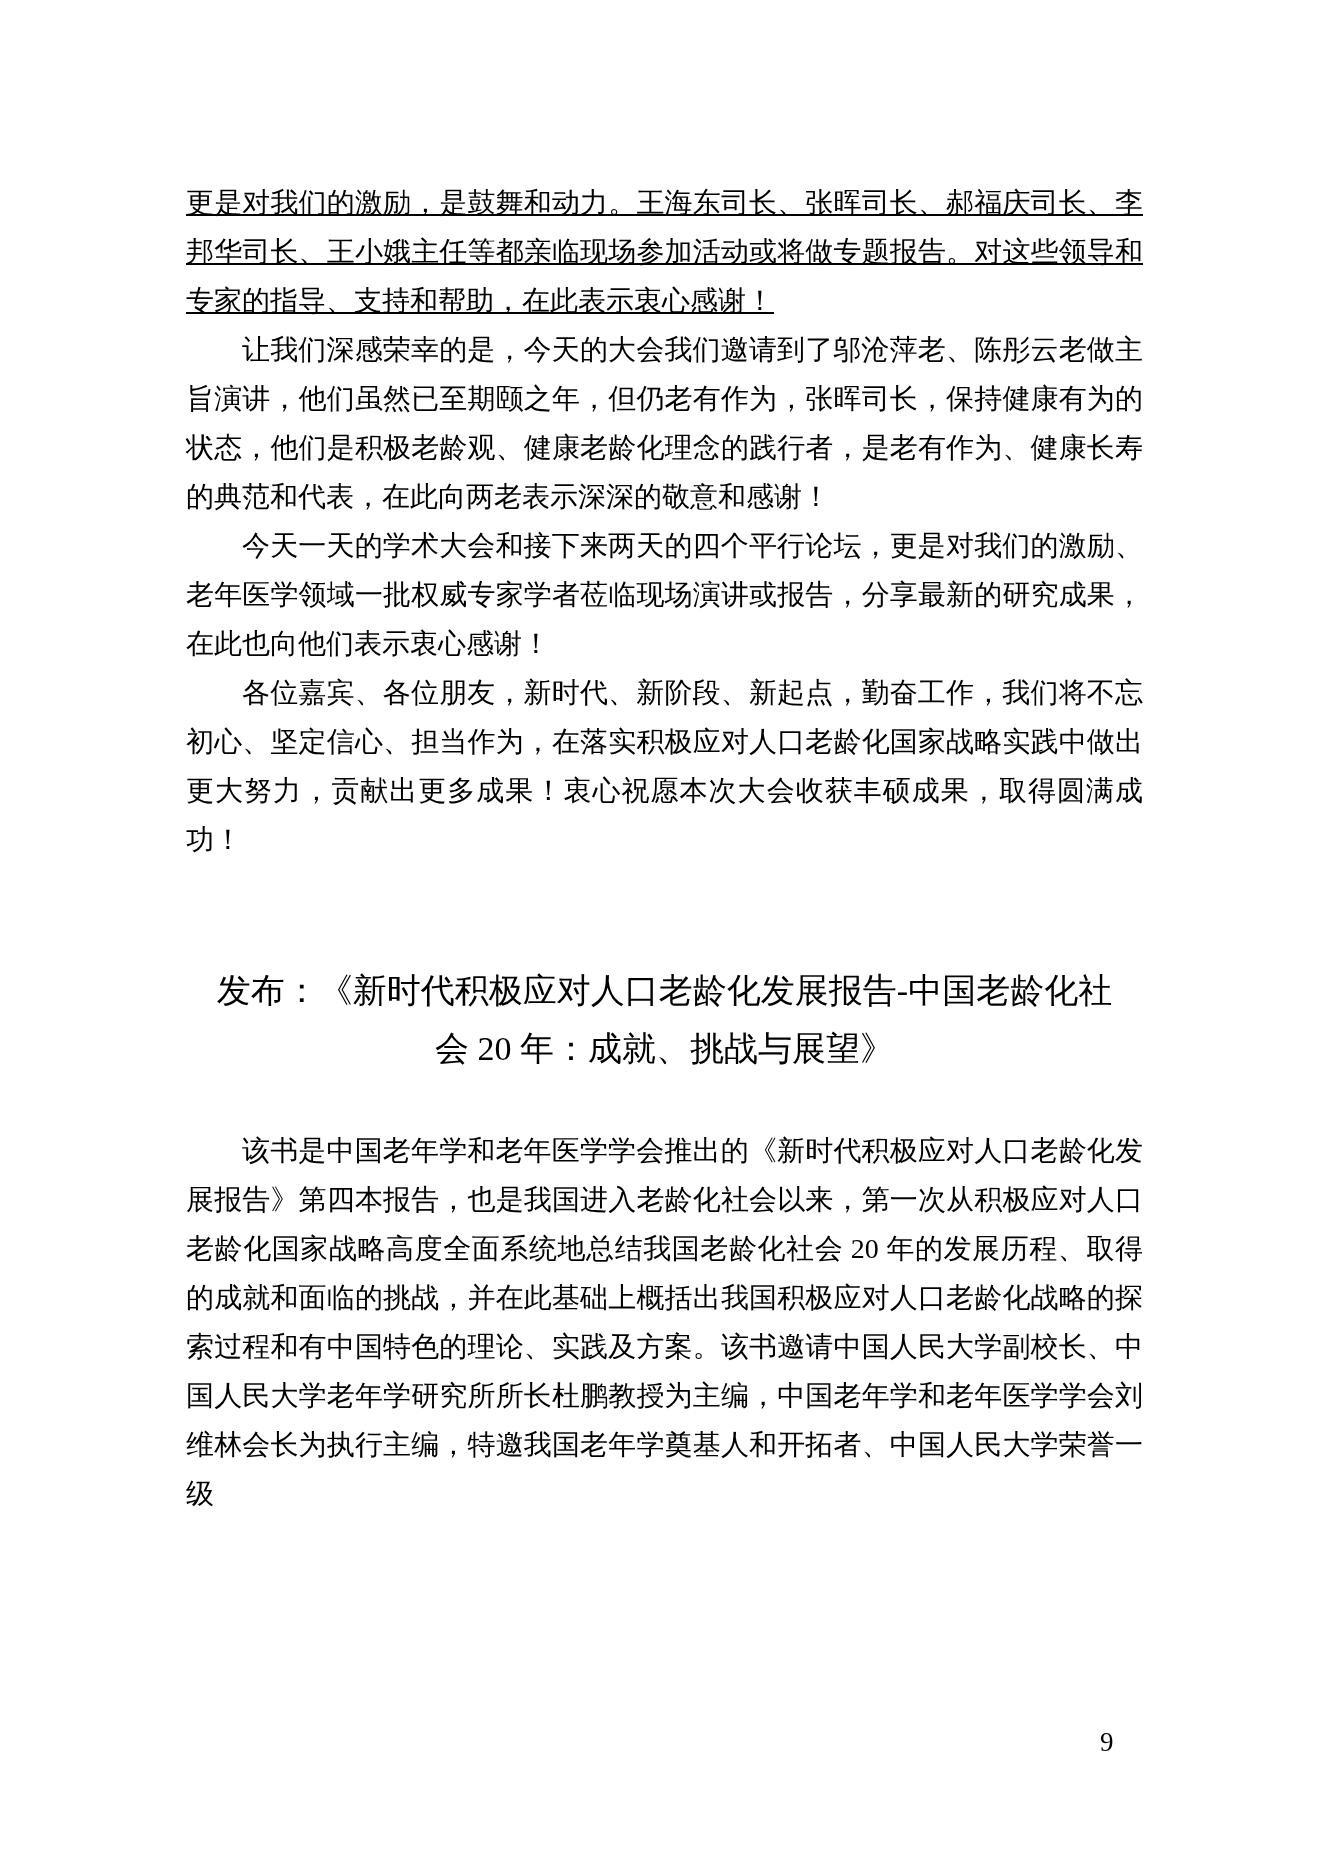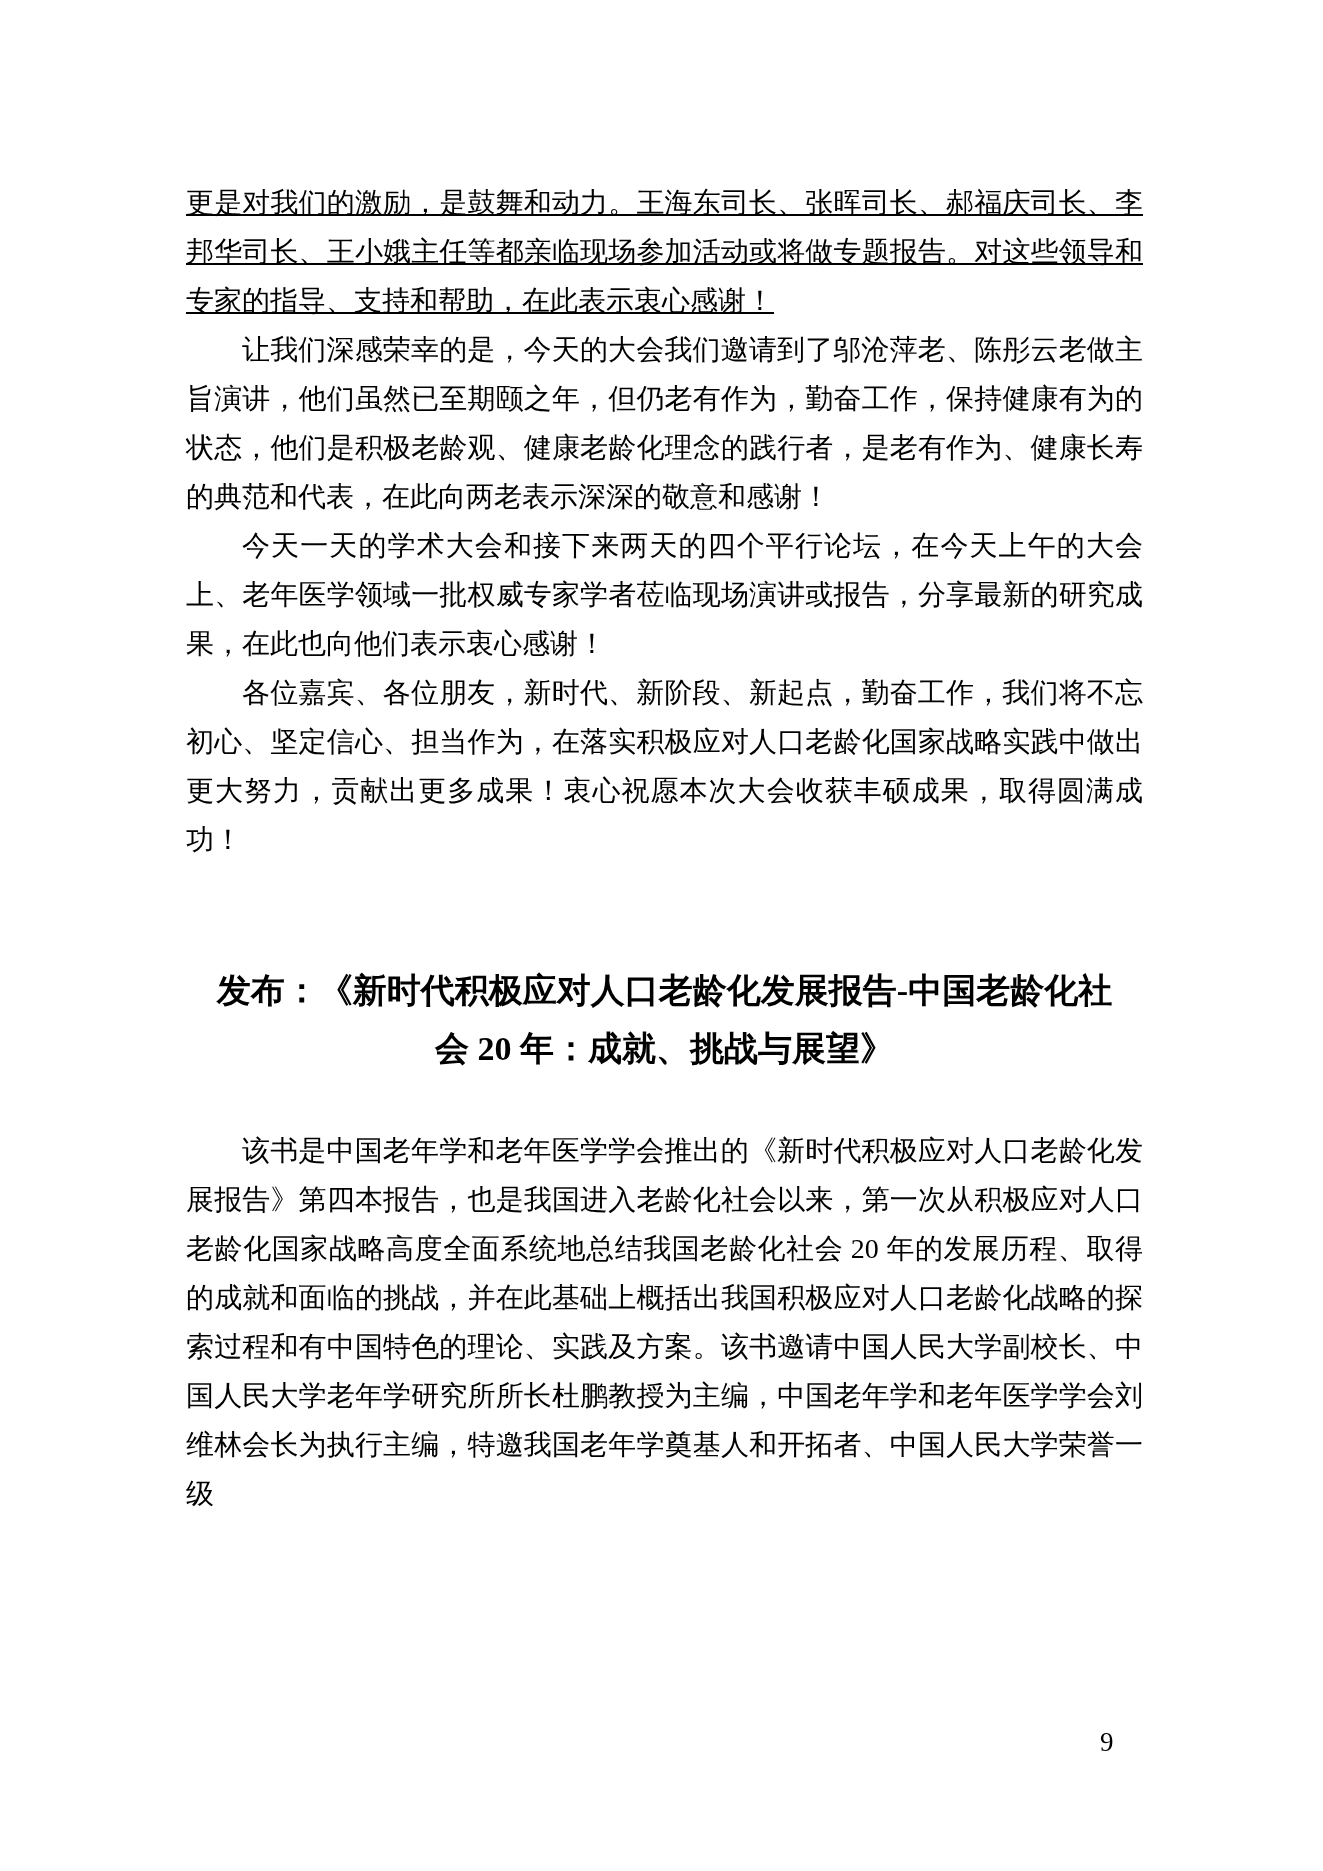--- a/index.html
+++ b/index.html
@@ -29,43 +29,43 @@
     text-align: justify;
     text-indent: 2em;
   }
   .para.no-indent {
     text-indent: 0;
     text-decoration: underline;
   }
   .heading {
     margin: 98px 0 48px 0;
     font-size: 34px;
-    font-weight: bold;
+    font-weight: normal;
     line-height: 58px;
     text-align: center;
   }
   .heading-line {
     display: block;
   }
   .page-number {
     position: absolute;
     top: 1724px;
     left: 1100px;
     font-size: 27px;
     line-height: 36px;
   }
 </style>
 </head>
 <body>
 
 <div class="page">
   <div class="content">
     <p class="para no-indent">更是对我们的激励，是鼓舞和动力。王海东司长、张晖司长、郝福庆司长、李邦华司长、王小娥主任等都亲临现场参加活动或将做专题报告。对这些领导和专家的指导、支持和帮助，在此表示衷心感谢！</p>
-    <p class="para">让我们深感荣幸的是，今天的大会我们邀请到了邬沧萍老、陈彤云老做主旨演讲，他们虽然已至期颐之年，但仍老有作为，勤奋工作，保持健康有为的状态，他们是积极老龄观、健康老龄化理念的践行者，是老有作为、健康长寿的典范和代表，在此向两老表示深深的敬意和感谢！</p>
-    <p class="para">今天一天的学术大会和接下来两天的四个平行论坛，在今天上午的大会上、老年医学领域一批权威专家学者莅临现场演讲或报告，分享最新的研究成果，在此也向他们表示衷心感谢！</p>
+    <p class="para">让我们深感荣幸的是，今天的大会我们邀请到了邬沧萍老、陈彤云老做主旨演讲，他们虽然已至期颐之年，但仍老有作为，张晖司长，保持健康有为的状态，他们是积极老龄观、健康老龄化理念的践行者，是老有作为、健康长寿的典范和代表，在此向两老表示深深的敬意和感谢！</p>
+    <p class="para">今天一天的学术大会和接下来两天的四个平行论坛，更是对我们的激励、老年医学领域一批权威专家学者莅临现场演讲或报告，分享最新的研究成果，在此也向他们表示衷心感谢！</p>
     <p class="para">各位嘉宾、各位朋友，新时代、新阶段、新起点，勤奋工作，我们将不忘初心、坚定信心、担当作为，在落实积极应对人口老龄化国家战略实践中做出更大努力，贡献出更多成果！衷心祝愿本次大会收获丰硕成果，取得圆满成功！</p>
 
     <h1 class="heading">
       <span class="heading-line">发布：《新时代积极应对人口老龄化发展报告-中国老龄化社</span>
       <span class="heading-line">会 20 年：成就、挑战与展望》</span>
     </h1>
 
     <p class="para">该书是中国老年学和老年医学学会推出的《新时代积极应对人口老龄化发展报告》第四本报告，也是我国进入老龄化社会以来，第一次从积极应对人口老龄化国家战略高度全面系统地总结我国老龄化社会 20 年的发展历程、取得的成就和面临的挑战，并在此基础上概括出我国积极应对人口老龄化战略的探索过程和有中国特色的理论、实践及方案。该书邀请中国人民大学副校长、中国人民大学老年学研究所所长杜鹏教授为主编，中国老年学和老年医学学会刘维林会长为执行主编，特邀我国老年学奠基人和开拓者、中国人民大学荣誉一级</p>
   </div>
 

